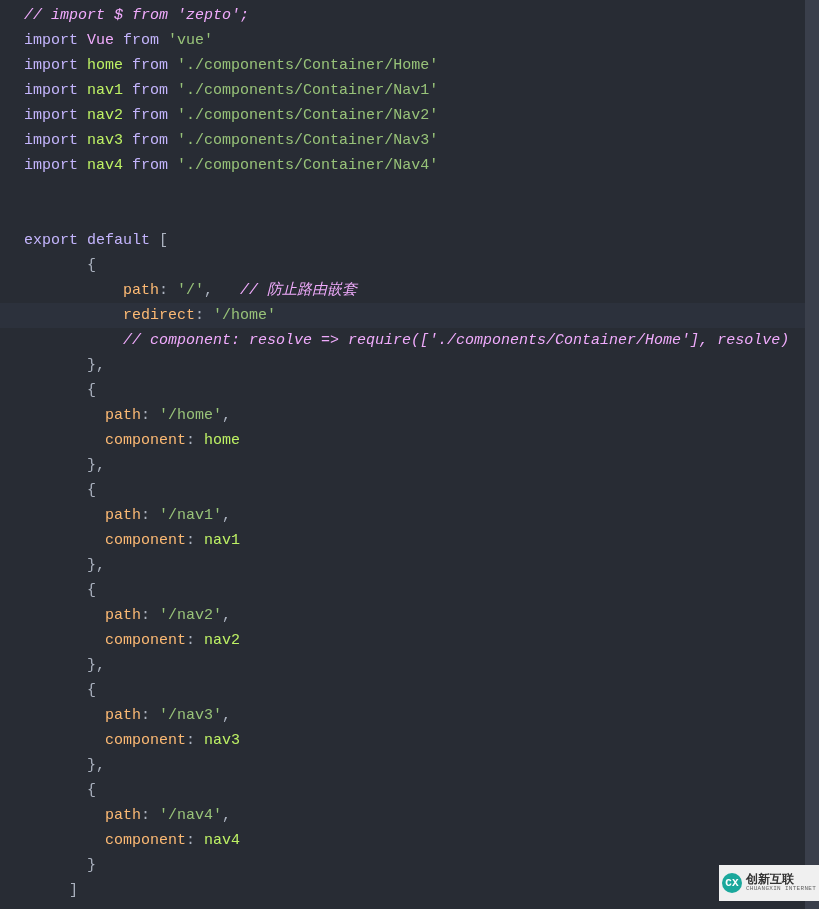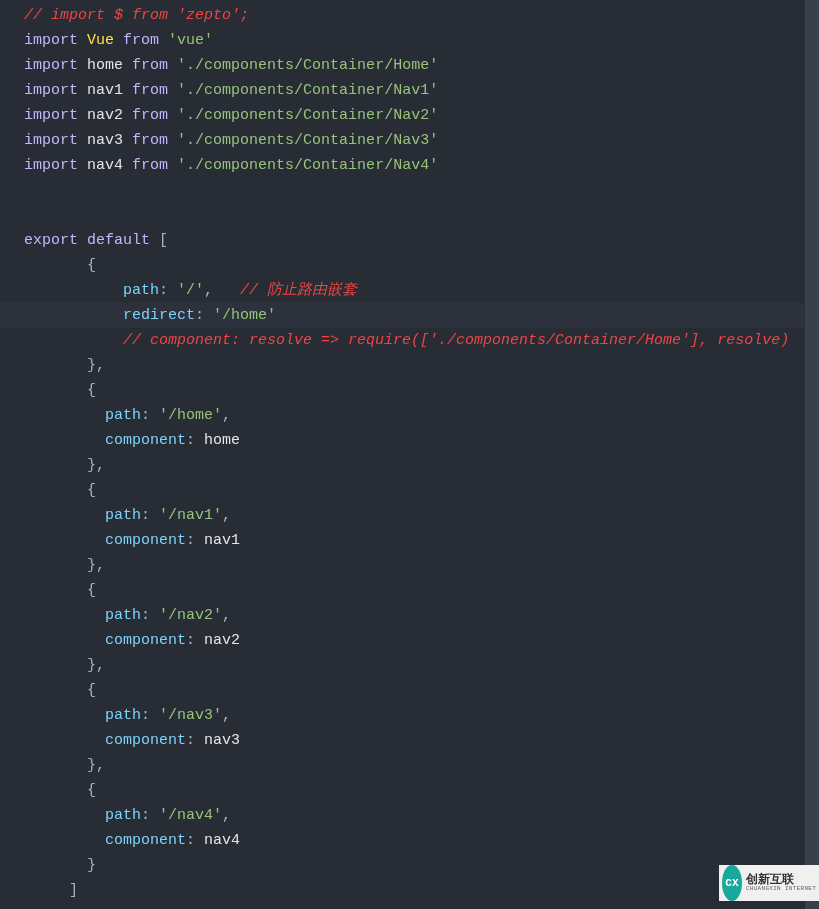--- a/index.html
+++ b/index.html
@@ -13,43 +13,43 @@
     height: 909px;
     position: relative;
   }
   .editor {
     padding: 3px 0 0 24px;
     color: #abb2bf;
     white-space: pre;
   }
   .line { height: 25px; }
   .line.highlighted { background: #2c313c; margin-left: -24px; padding-left: 24px; margin-right: -50px; }
-  .comment { color: #ef4444; font-style: italic; text-align: center; }
+  .comment { color: #f0abfc; font-style: italic; text-align: center; }
   .keyword { color: #c4b5fd; }
-  .ident-red { color: #e5e5e5; }
-  .ident-yellow { color: #fde047; }
+  .ident-red { color: #bef264; }
+  .ident-yellow { color: #f0abfc; }
   .string { color: #98c379; font-family: Liberation Mono, monospace; }
   .punct { color: #abb2bf; }
-  .prop { color: #7dd3fc; }
+  .prop { color: #fdba74; }
   .scrollbar {
     position: absolute;
     top: 0; right: 0;
     width: 14px; height: 100%;
     background: #3a3f4b;
   }
   .watermark {
     position: absolute;
     bottom: 8px; right: 0;
     width: 100px; height: 36px;
     background: #f0f0f0;
     display: flex; align-items: center; justify-content: center;
     gap: 4px;
   }
   .wm-logo {
-    width: 20px; height: 36px;
+    width: 20px; height: 20px;
     background: #1aa89c;
     border-radius: 50%;
     display: flex; align-items: center; justify-content: center;
     color: #fff; font-size: 11px; font-weight: bold; font-style: normal;
   }
   .wm-text { display:flex; flex-direction:column; line-height:1; }
   .wm-cn { font-size: 12px; color:#333; font-weight:bold; }
   .wm-en { font-size: 6px; color:#666; letter-spacing:0.3px; }
 </style>
 </head>

